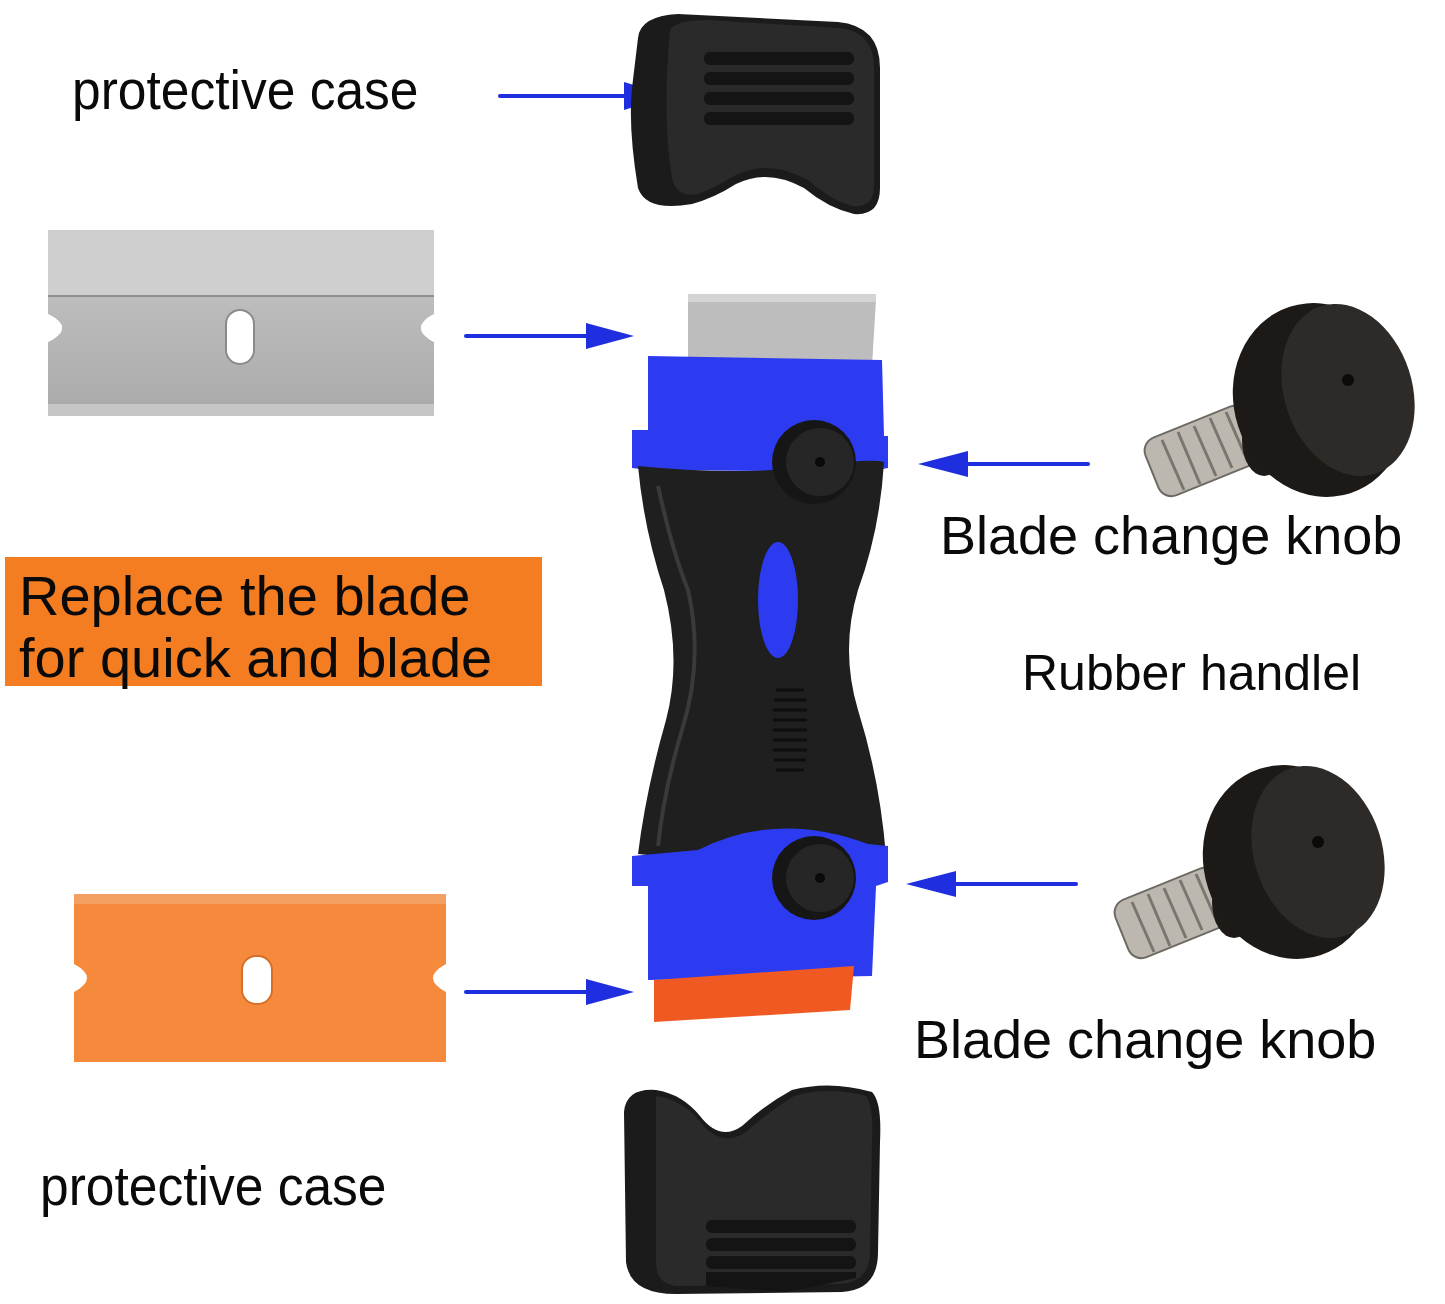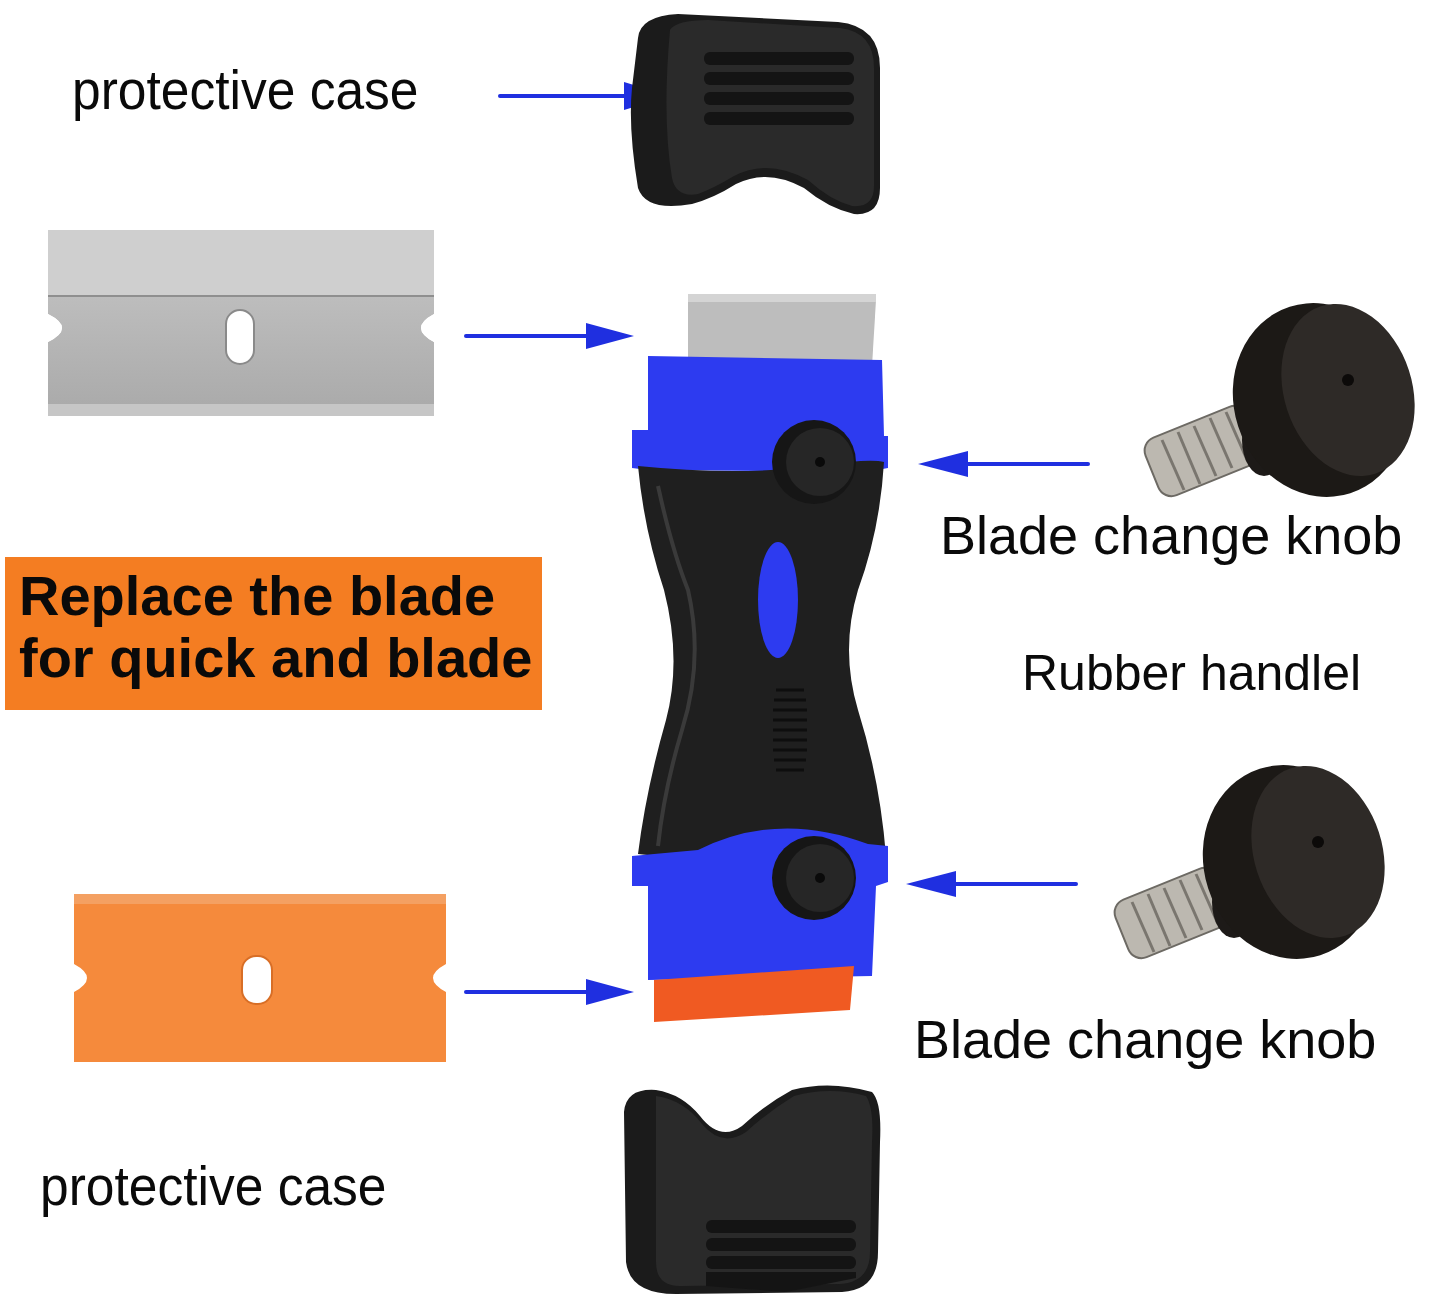--- a/index.html
+++ b/index.html
@@ -3,21 +3,21 @@
 <meta charset="utf-8">
 <style>
   html, body { margin:0; padding:0; background:#ffffff; }
   body { width:1445px; height:1304px; position:relative; overflow:hidden; font-family:"Liberation Sans", sans-serif; }
   .label { position:absolute; color:#0a0a0a; font-family:"Liberation Sans", sans-serif; white-space:nowrap; line-height:1; }
   .lbl-top-case { left:72px; top:62px; font-size:56px; transform:scaleX(0.92); transform-origin:left top; }
   .lbl-bot-case { left:40px; top:1158px; font-size:56px; transform:scaleX(0.92); transform-origin:left top; }
   .lbl-knob1 { left:940px; top:508px; font-size:54px; }
   .lbl-handle { left:1022px; top:648px; font-size:50px; }
   .lbl-knob2 { left:914px; top:1012px; font-size:54px; }
-  .callout { position:absolute; left:5px; top:557px; width:537px; height:153px; background:#f47d22; box-sizing:border-box; padding:8px 0 0 14px;font-weight:bold; }
+  .callout { position:absolute; left:5px; top:557px; width:537px; height:129px; background:#f47d22; box-sizing:border-box; padding:8px 0 0 14px; }
   .callout span { display:block; font-size:56px; color:#0a0a0a; line-height:62px; white-space:nowrap; font-family:"Liberation Sans", sans-serif; }
   .art { position:absolute; }
 </style>
 </head>
 <body>
 
 <svg class="art" style="left:498px;top:78px" width="180" height="36">
   <line x1="2" y1="18" x2="132" y2="18" stroke="#1f2fe0" stroke-width="4" stroke-linecap="round"></line>
   <polygon points="126,4 172,18 126,32" fill="#1f2fe0"></polygon>
 </svg>

